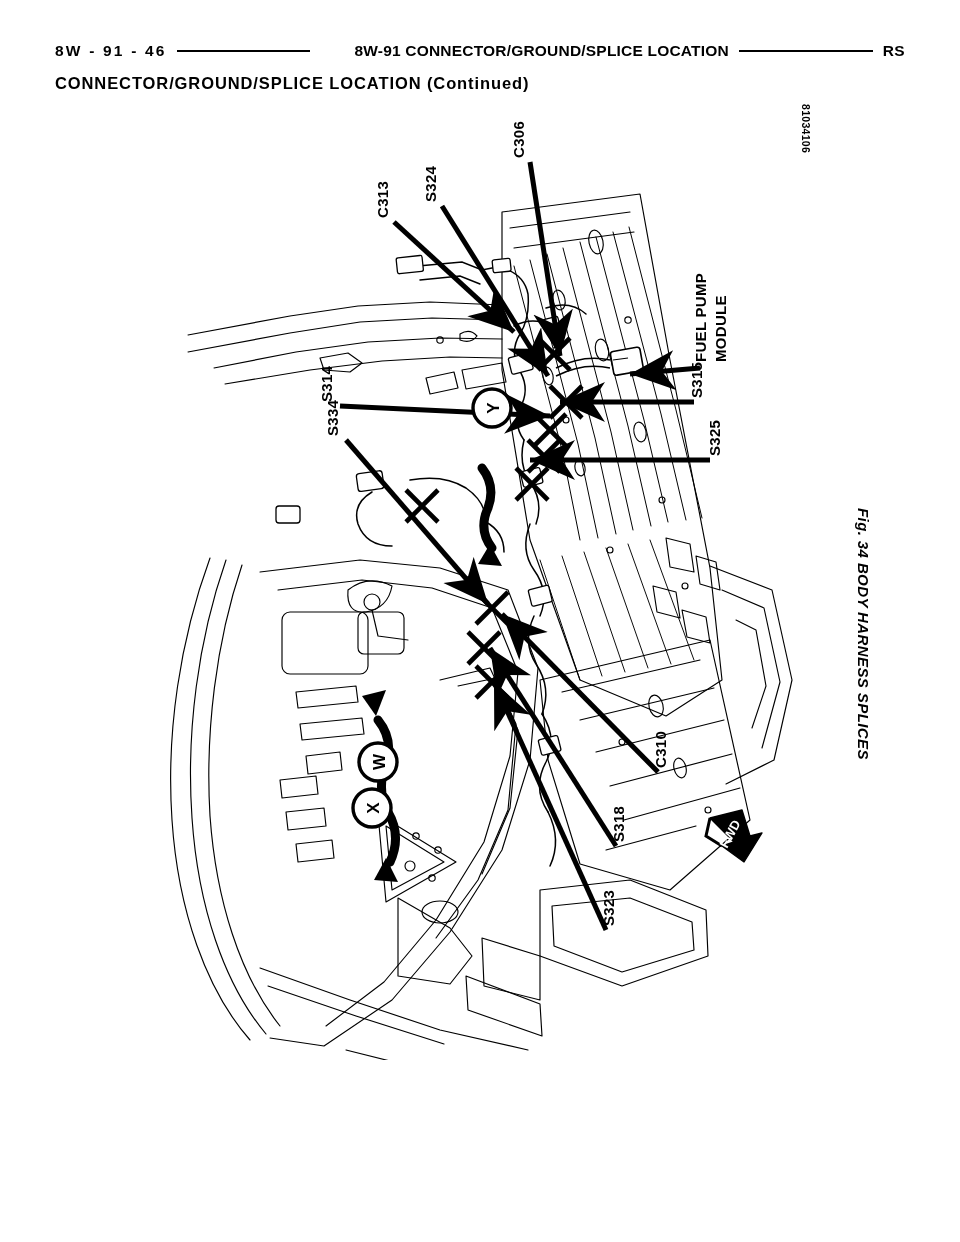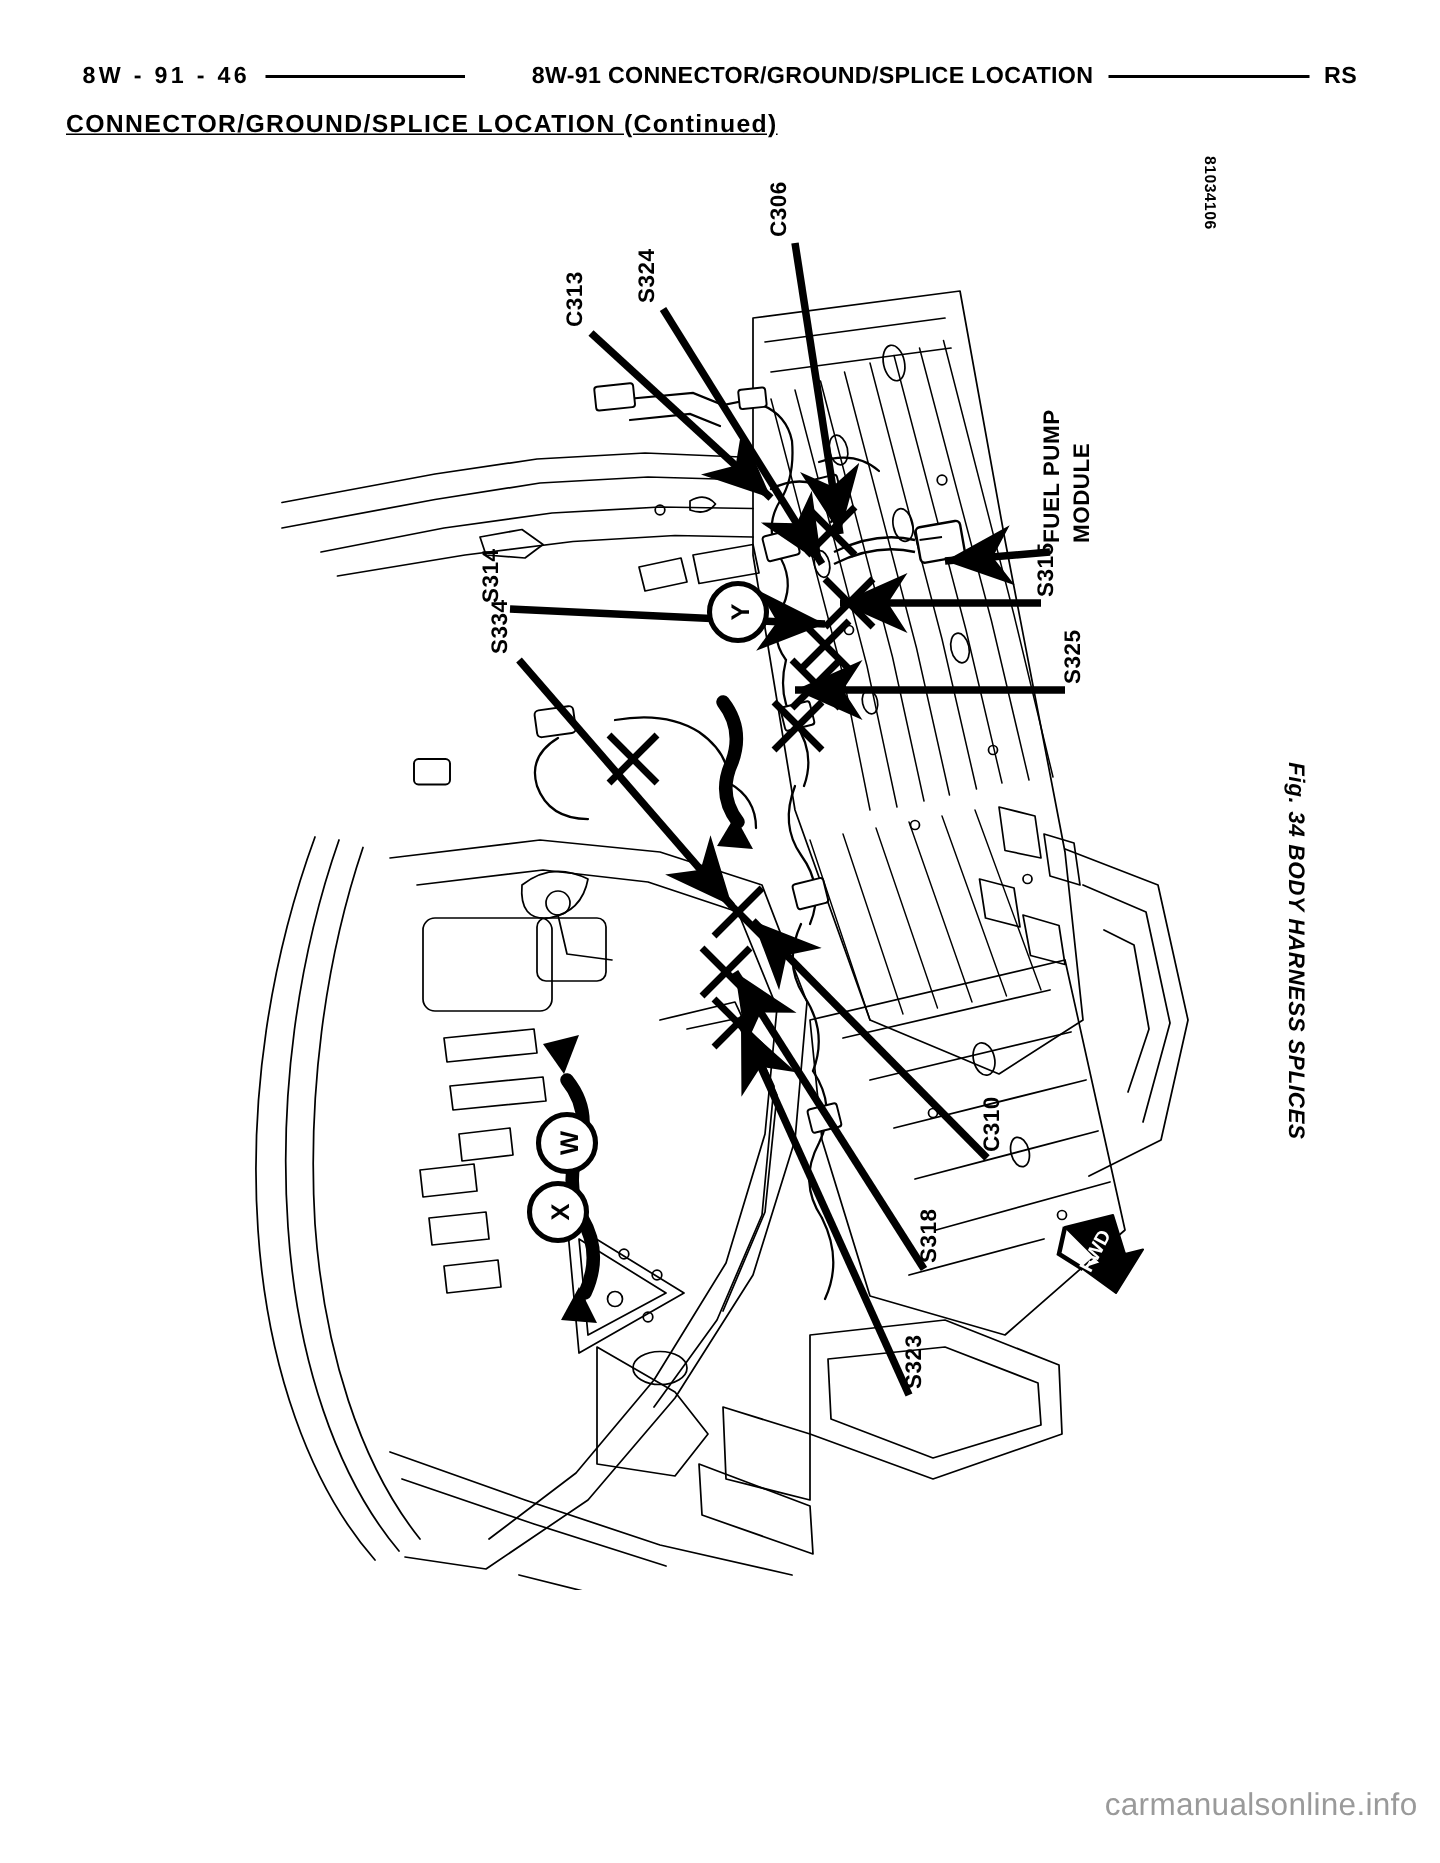--- a/index.html
+++ b/index.html
@@ -42,28 +42,27 @@
   #manual-code { letter-spacing: 0.4px; }
   .hdr-rule {
     flex: 1 1 auto;
     height: 0;
     border-top: 2.4px solid #000;
     min-width: 40px;
   }
 
   #section-heading {
     position: absolute;
-    left: 44px;
+    left: 55px;
     top: 74px;
     font-weight: bold;
     font-size: 16.5px;
     letter-spacing: 0.9px;
     color: #000;
     white-space: nowrap;
-    text-decoration: underline;
   }
 
   
   #figure-id {
     position: absolute;
     left: 812px;
     top: 104px;
     font-size: 10.5px;
     font-weight: bold;
     letter-spacing: 0.3px;
@@ -407,15 +406,14 @@
 
       <g>
         <path d="M600 698 L632 690 L640 716 L652 713 L634 742 L612 726 L624 722 Z" fill="#000" stroke="#000" stroke-width="1.4" stroke-linejoin="round"></path>
         <path d="M600 698 L596 716 L612 726" fill="none" stroke="#000" stroke-width="3"></path>
         <text class="fwd-letter" transform="translate(624,716) rotate(-62)">FWD</text>
       </g>
 
     </svg>
   </div>
 
-  <div id="watermark">carmanualsonline.info</div>
 
 </div>
 
 </body></html>

